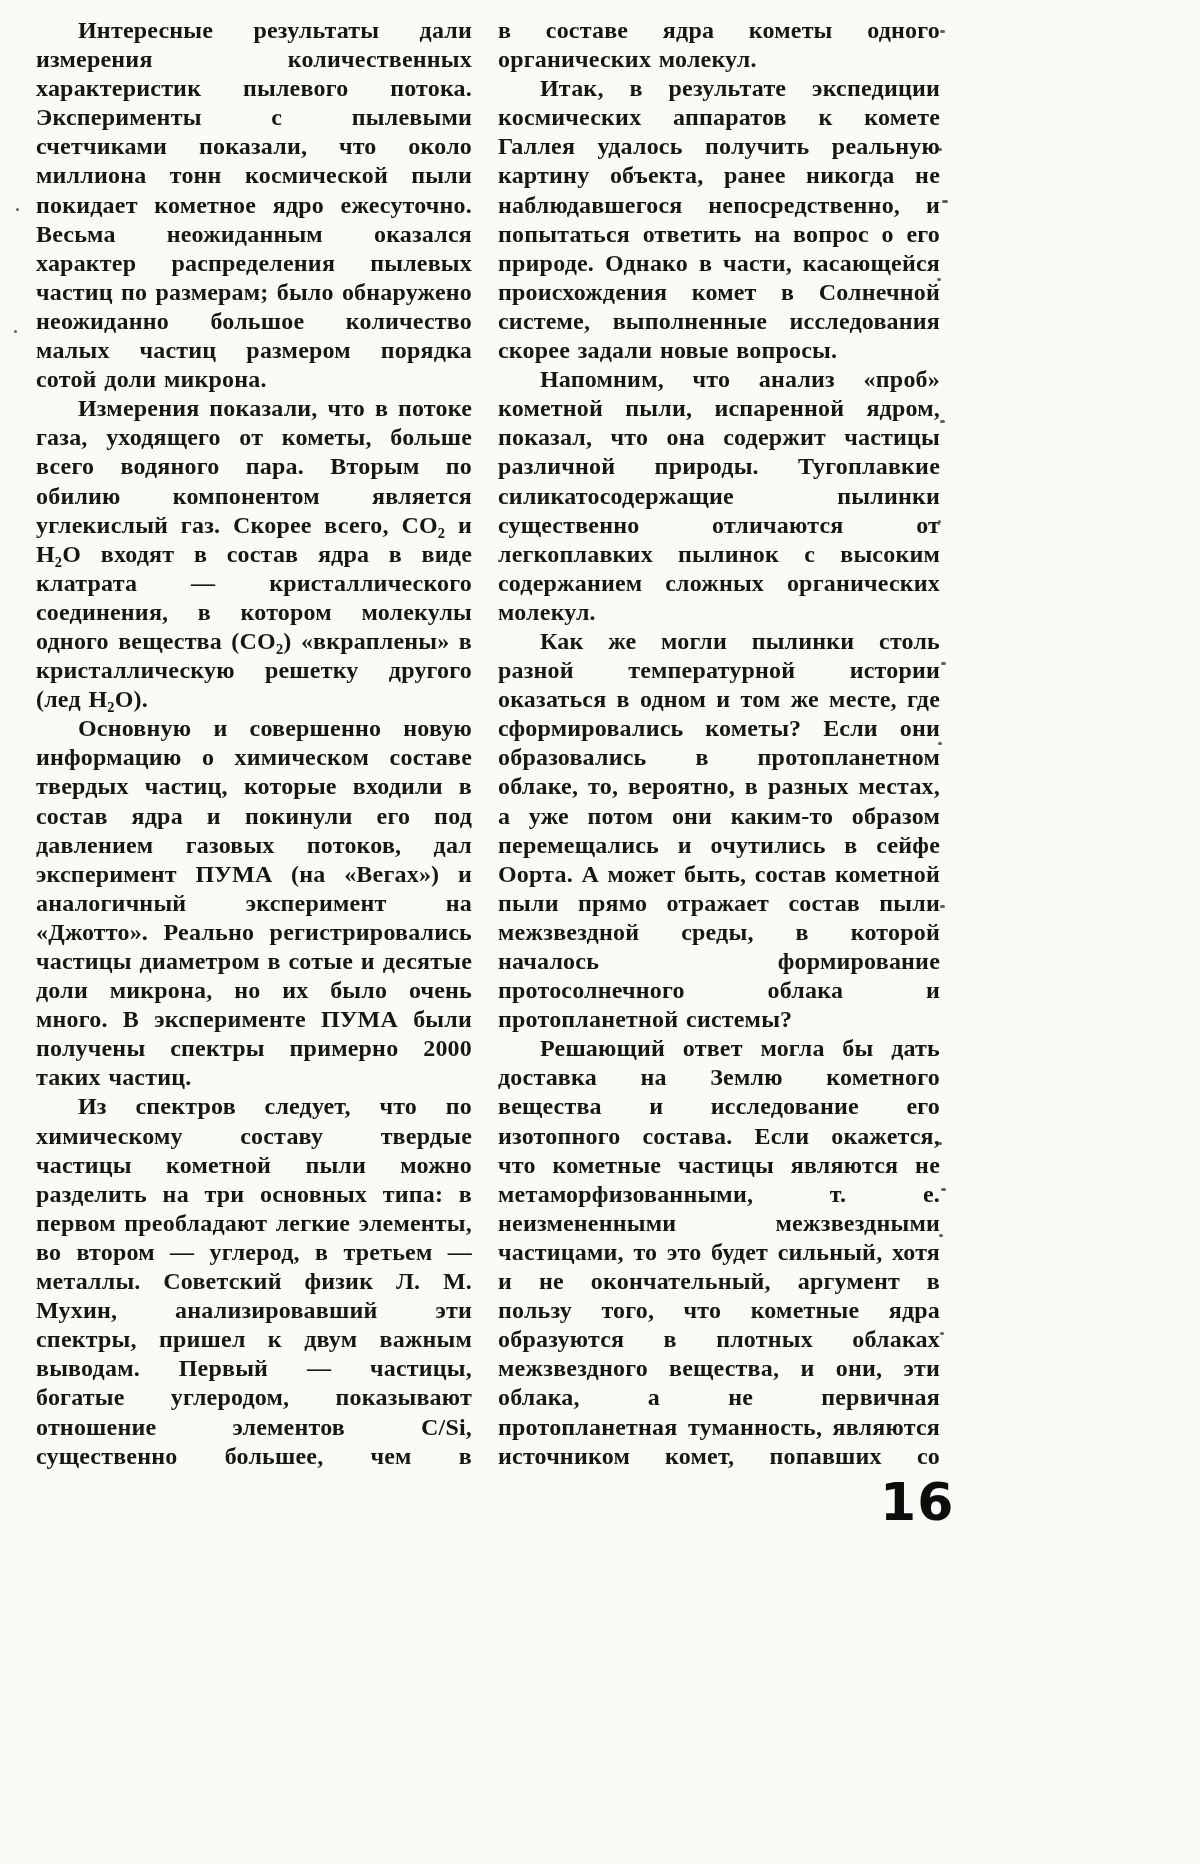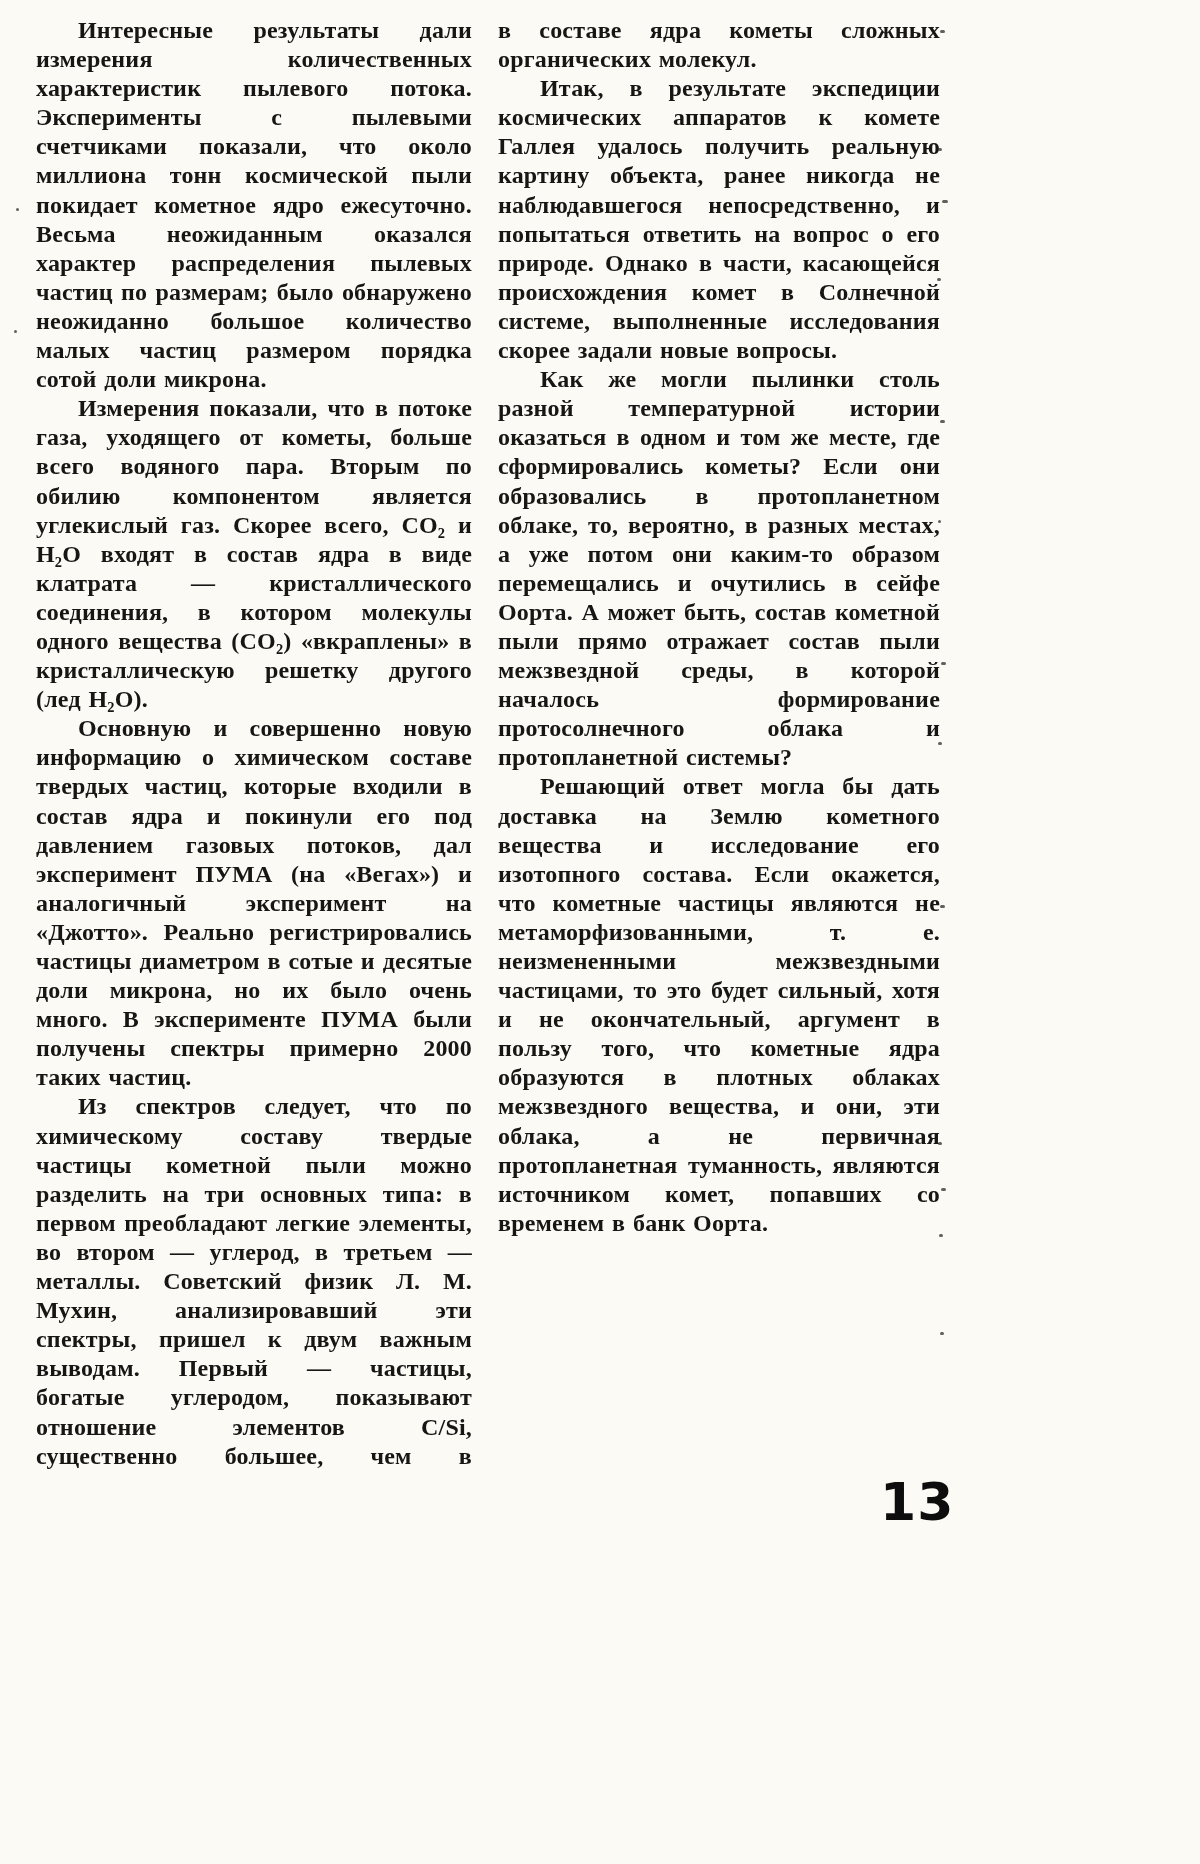--- a/index.html
+++ b/index.html
@@ -58,28 +58,29 @@
 <div class="page">
 
   <div class="column column-left">
     <p class="para">Интересные результаты дали измерения количественных характеристик пылевого потока. Эксперименты с пылевыми счетчиками показали, что около миллиона тонн космической пыли покидает кометное ядро ежесуточно. Весьма неожиданным оказался характер распределения пылевых частиц по размерам; было обнаружено неожиданно большое количество малых частиц размером порядка сотой доли микрона.</p>
     <p class="para">Измерения показали, что в потоке газа, уходящего от кометы, больше всего водяного пара. Вторым по обилию компонентом является углекислый газ. Скорее всего, CO₂ и H₂O входят в состав ядра в виде клатрата — кристаллического соединения, в котором молекулы одного вещества (CO₂) «вкраплены» в кристаллическую решетку другого (лед H₂O).</p>
     <p class="para">Основную и совершенно новую информацию о химическом составе твердых частиц, которые входили в состав ядра и покинули его под давлением газовых потоков, дал эксперимент ПУМА (на «Вегах») и аналогичный эксперимент на «Джотто». Реально регистрировались частицы диаметром в сотые и десятые доли микрона, но их было очень много. В эксперименте ПУМА были получены спектры примерно 2000 таких частиц.</p>
     <p class="para">Из спектров следует, что по химическому составу твердые частицы кометной пыли можно разделить на три основных типа: в первом преобладают легкие элементы, во втором — углерод, в третьем — металлы. Советский физик Л. М. Мухин, анализировавший эти спектры, пришел к двум важным выводам. Первый — частицы, богатые углеродом, показывают отношение элементов C/Si, существенно большее, чем в метеоритах любого типа. Второй вывод — большое отношение C/Si всегда сопровождается присутствием азота, а это может быть объяснено только тем, что углерод и азот входят в состав органических молекул. Это является важным указанием на присутствие</p>
   </div>
 
   <div class="column column-right">
-    <p class="para cont">в составе ядра кометы сложных органических молекул.</p>
+    <p class="para cont">в составе ядра кометы одного органических молекул.</p>
     <p class="para">Итак, в результате экспедиции космических аппаратов к комете Галлея удалось получить реальную картину объекта, ранее никогда не наблюдавшегося непосредственно, и попытаться ответить на вопрос о его природе. Однако в части, касающейся происхождения комет в Солнечной системе, выполненные исследования скорее задали новые вопросы.</p>
+    <p class="para">Напомним, что анализ «проб» кометной пыли, испаренной ядром, показал, что она содержит частицы различной природы. Тугоплавкие силикатосодержащие пылинки существенно отличаются от легкоплавких пылинок с высоким содержанием сложных органических молекул.</p>
     <p class="para">Как же могли пылинки столь разной температурной истории оказаться в одном и том же месте, где сформировались кометы? Если они образовались в протопланетном облаке, то, вероятно, в разных местах, а уже потом они каким-то образом перемещались и очутились в сейфе Оорта. А может быть, состав кометной пыли прямо отражает состав пыли межзвездной среды, в которой началось формирование протосолнечного облака и протопланетной системы?</p>
     <p class="para">Решающий ответ могла бы дать доставка на Землю кометного вещества и исследование его изотопного состава. Если окажется, что кометные частицы являются не метаморфизованными, т. е. неизмененными межзвездными частицами, то это будет сильный, хотя и не окончательный, аргумент в пользу того, что кометные ядра образуются в плотных облаках межзвездного вещества, и они, эти облака, а не первичная протопланетная туманность, являются источником комет, попавших со временем в банк Оорта.</p>
 
   </div>
 
-  <div class="page-number">13</div>
+  <div class="page-number">16</div>
 
   <div>
     <span class="spot" style="top:30px;left:940px;width:5px;height:3px;"></span>
     <span class="spot" style="top:148px;left:938px;width:4px;height:3px;"></span>
     <span class="spot" style="top:200px;left:942px;width:6px;height:3px;"></span>
     <span class="spot" style="top:278px;left:937px;width:4px;height:3px;"></span>
     <span class="spot" style="top:420px;left:940px;width:5px;height:3px;"></span>
     <span class="spot" style="top:520px;left:938px;width:3px;height:3px;"></span>
     <span class="spot" style="top:662px;left:941px;width:5px;height:3px;"></span>
     <span class="spot" style="top:742px;left:938px;width:4px;height:3px;"></span>

